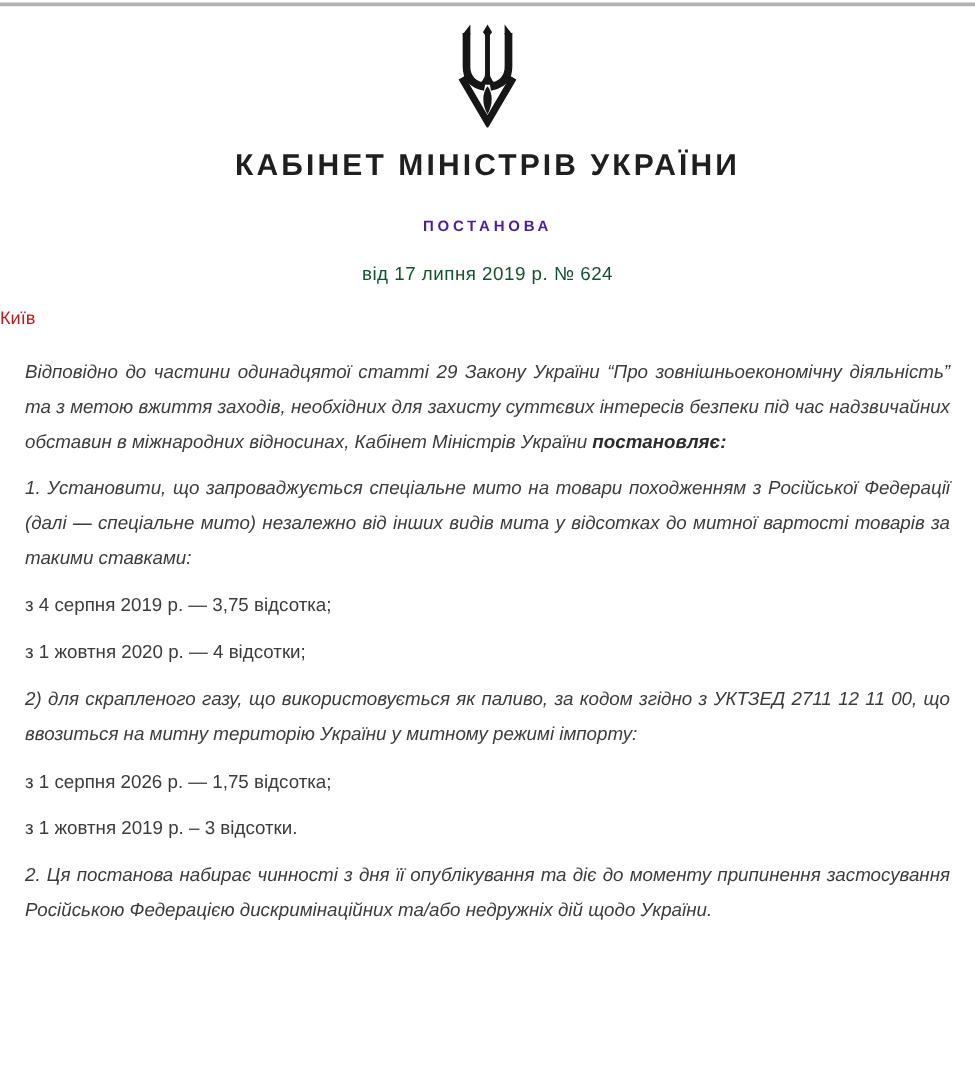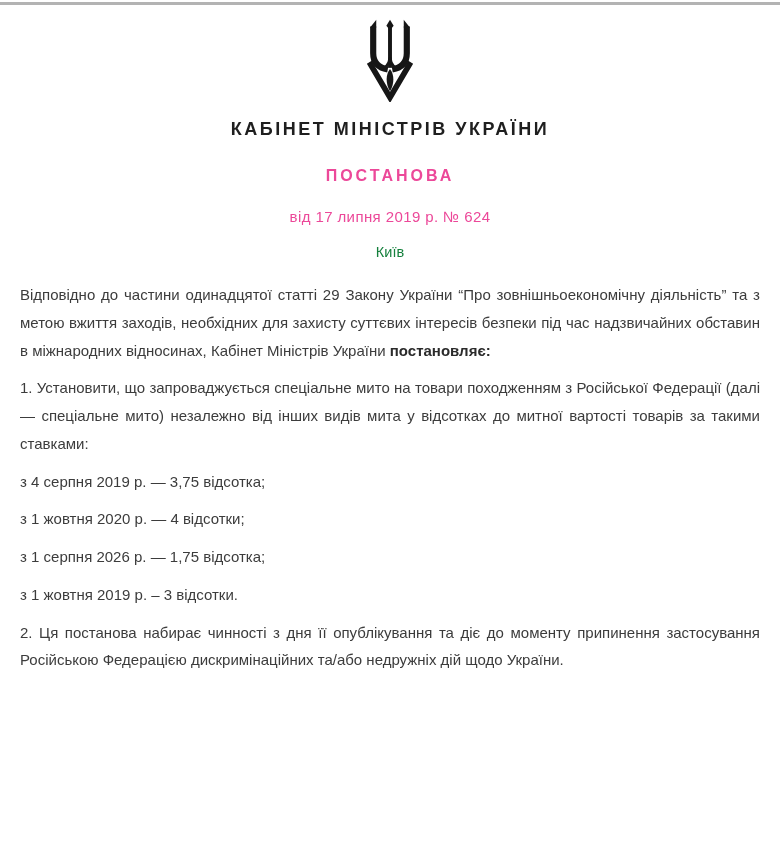--- a/index.html
+++ b/index.html
@@ -11,63 +11,63 @@
     font-family: "Liberation Sans", "DejaVu Sans", sans-serif;
     color: #3c3c3c;
   }
   .page { width: 780px; height: 868px; background: #ffffff; position: relative; }
   .top-line { height: 3px; background: #b3b3b3; margin-top: 2px; width: 100%; }
   .emblem-wrap { text-align: center; margin-top: 13px; height: 84px; }
   .emblem-wrap svg { display: inline-block; }
   h1.org {
     text-align: center;
     margin-top: 17px;
-    font-size: 18px;
+    font-size: 24px;
     font-weight: bold;
     letter-spacing: 2.5px;
     color: #1f1f1f;
   }
   .doctype {
     text-align: center;
     margin-top: 27px;
-    font-size: 16px;
+    font-size: 12px;
     font-weight: bold;
     letter-spacing: 3px;
-    color: #ec4899;
+    color: #4c1d95;
   }
   .dateline {
     text-align: center;
     margin-top: 23px;
     font-size: 15px;
-    color: #ec4899;
+    color: #14532d;
     letter-spacing: 0.4px;
   }
   .city {
-    text-align: center;
+    text-align: left;
     margin-top: 19px;
     font-size: 14.5px;
-    color: #15803d;
+    color: #b91c1c;
   }
   h2.doc-title {
     text-align: center;
     margin: 15px auto 0;
     max-width: 640px;
     font-size: 15.5px;
     font-weight: bold;
     line-height: 1.55;
     color: #262626;
   }
   .content { padding: 0 20px; }
   .content p {
     font-size: 15px;
     line-height: 1.85;
     margin-top: 10px;
     color: #3c3c3c;
   }
-  .content p.justify { text-align: justify; }
+  .content p.justify { text-align: justify; font-style: italic; }
   .content p strong { color: #2b2b2b; }
   p.preamble { margin-top: 21px !important; }
 </style>
 </head>
 <body>
 
 <div class="page">
 
   <div class="top-line"></div>
 
@@ -105,18 +105,19 @@
 
   <div class="city">Київ</div>
 
 
   <div class="content">
     <p class="justify preamble"><span>Відповідно до частини одинадцятої статті 29 Закону України “Про зовнішньоекономічну діяльність” та з метою вжиття заходів, необхідних для захисту суттєвих інтересів безпеки під час надзвичайних обставин в міжнародних відносинах, Кабінет Міністрів України </span><strong>постановляє:</strong></p>
 
     <p class="justify">1. Установити, що запроваджується спеціальне мито на товари походженням з Російської Федерації (далі — спеціальне мито) незалежно від інших видів мита у відсотках до митної вартості товарів за такими ставками:</p>
     <p>з 4 серпня 2019 р. — 3,75 відсотка;</p>
     <p>з 1 жовтня 2020 р. — 4 відсотки;</p>
+    <p class="justify">2) для скрапленого газу, що використовується як паливо, за кодом згідно з УКТЗЕД 2711 12 11 00, що ввозиться на митну територію України у митному режимі імпорту:</p>
     <p>з 1 серпня 2026 р. — 1,75 відсотка;</p>
     <p>з 1 жовтня 2019 р. – 3 відсотки.</p>
     <p class="justify">2. Ця постанова набирає чинності з дня її опублікування та діє до моменту припинення застосування Російською Федерацією дискримінаційних та/або недружніх дій щодо України.</p>
   </div>
 
 </div>
 
 </body></html>

